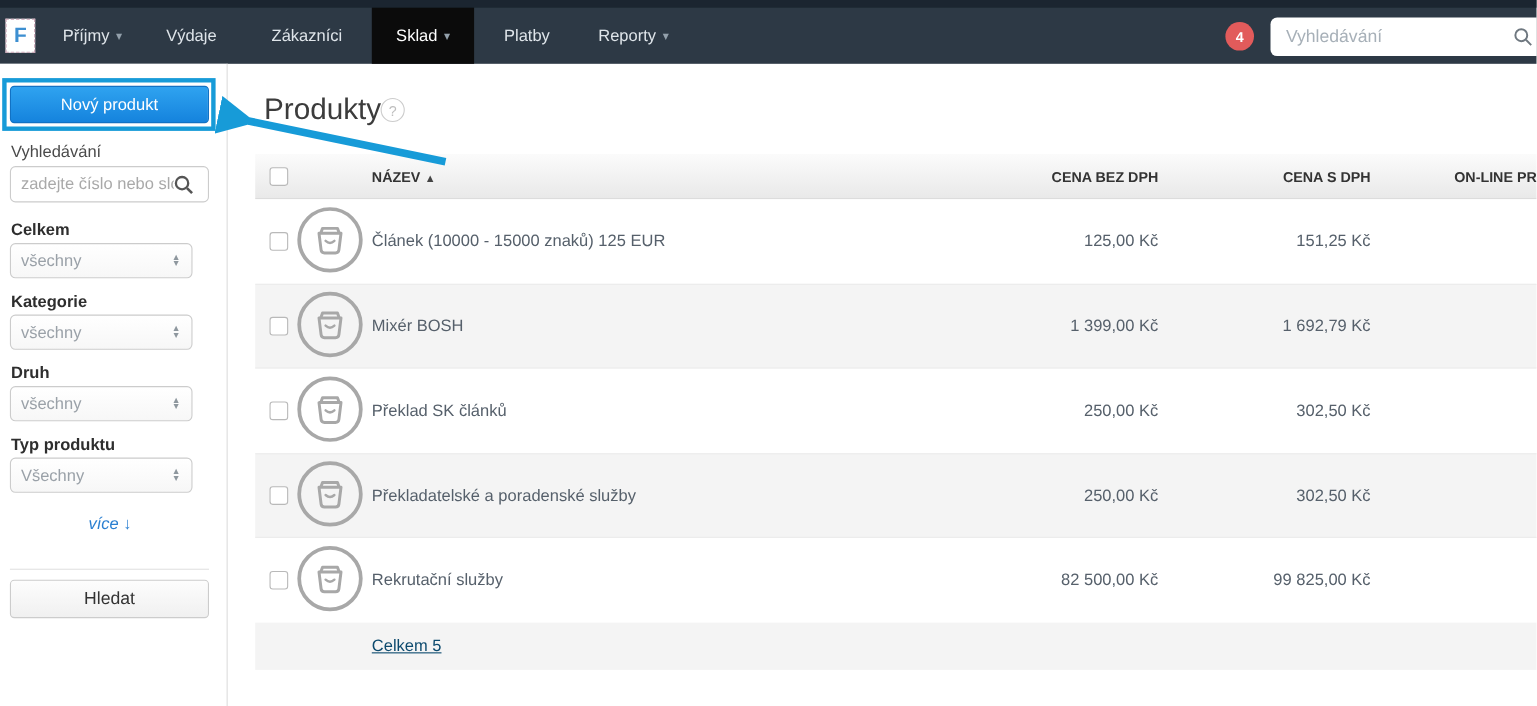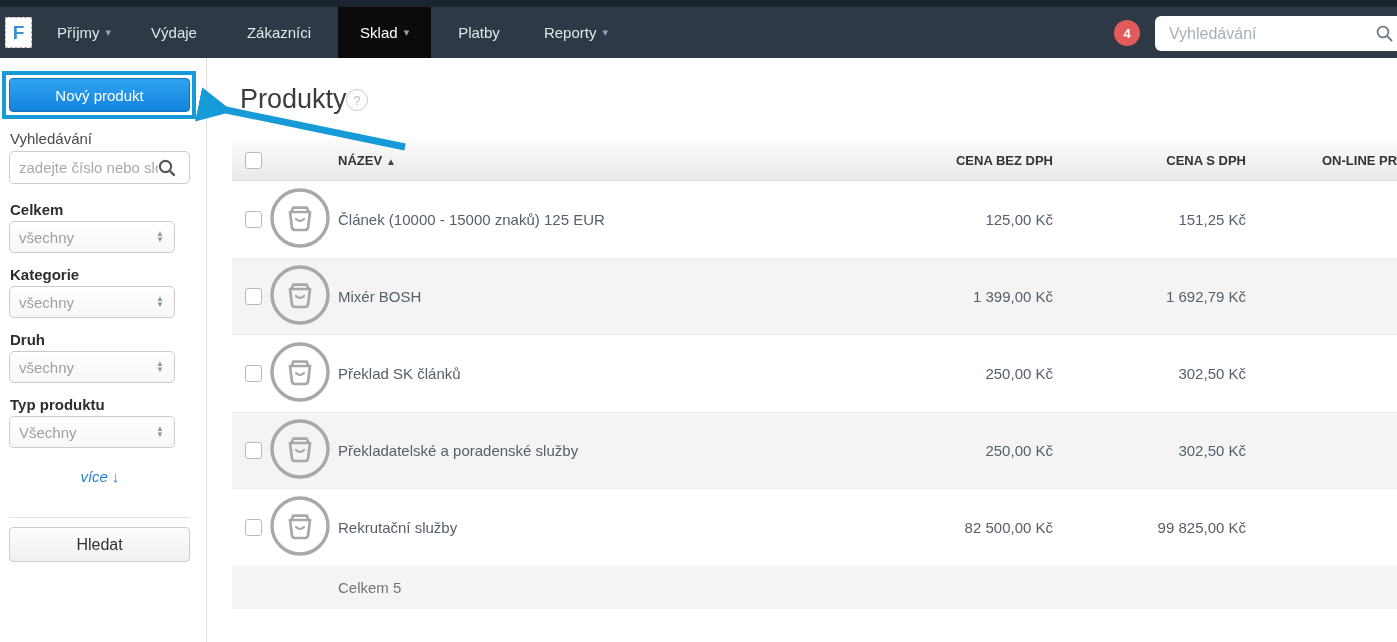--- a/index.html
+++ b/index.html
@@ -69,21 +69,21 @@
   .thead { height:41px; background:linear-gradient(#fbfbfb,#e9e9e9); border-bottom:1px solid #dcdcdc;
     font-size:13px; font-weight:bold; color:#333; }
   .th-online { white-space:nowrap; padding-left:76px; overflow:visible; }
   .num { text-align:right; }
   .sort-icon { font-size:10px; color:#444; margin-left:4px; }
   .checkbox { width:17px; height:17px; margin-left:13px; border:1px solid #b9b9b9; border-radius:3px;
     background:#fff; cursor:pointer; }
   .prow { height:77px; font-size:15px; color:#56606b; }
   .prow:nth-child(odd) { background:#f4f4f4; border-top:1px solid #ececec; border-bottom:1px solid #ececec; }
   .prod-icon { width:62px; height:62px; margin-left:4px; }
-  .tfoot { height:43px; background:#f4f4f4; font-size:15px; color:#737373; }
+  .tfoot { height:43px; background:#f4f4f4; font-size:15px; color:#0c4a6e;text-decoration:underline; }
 </style>
 </head>
 <body>
 
 <div class="topbar">
   <div class="logo-box">
     <span class="logo-letter">F</span>
   </div>
   <div class="nav-item ml17">
     <span>Příjmy</span>

